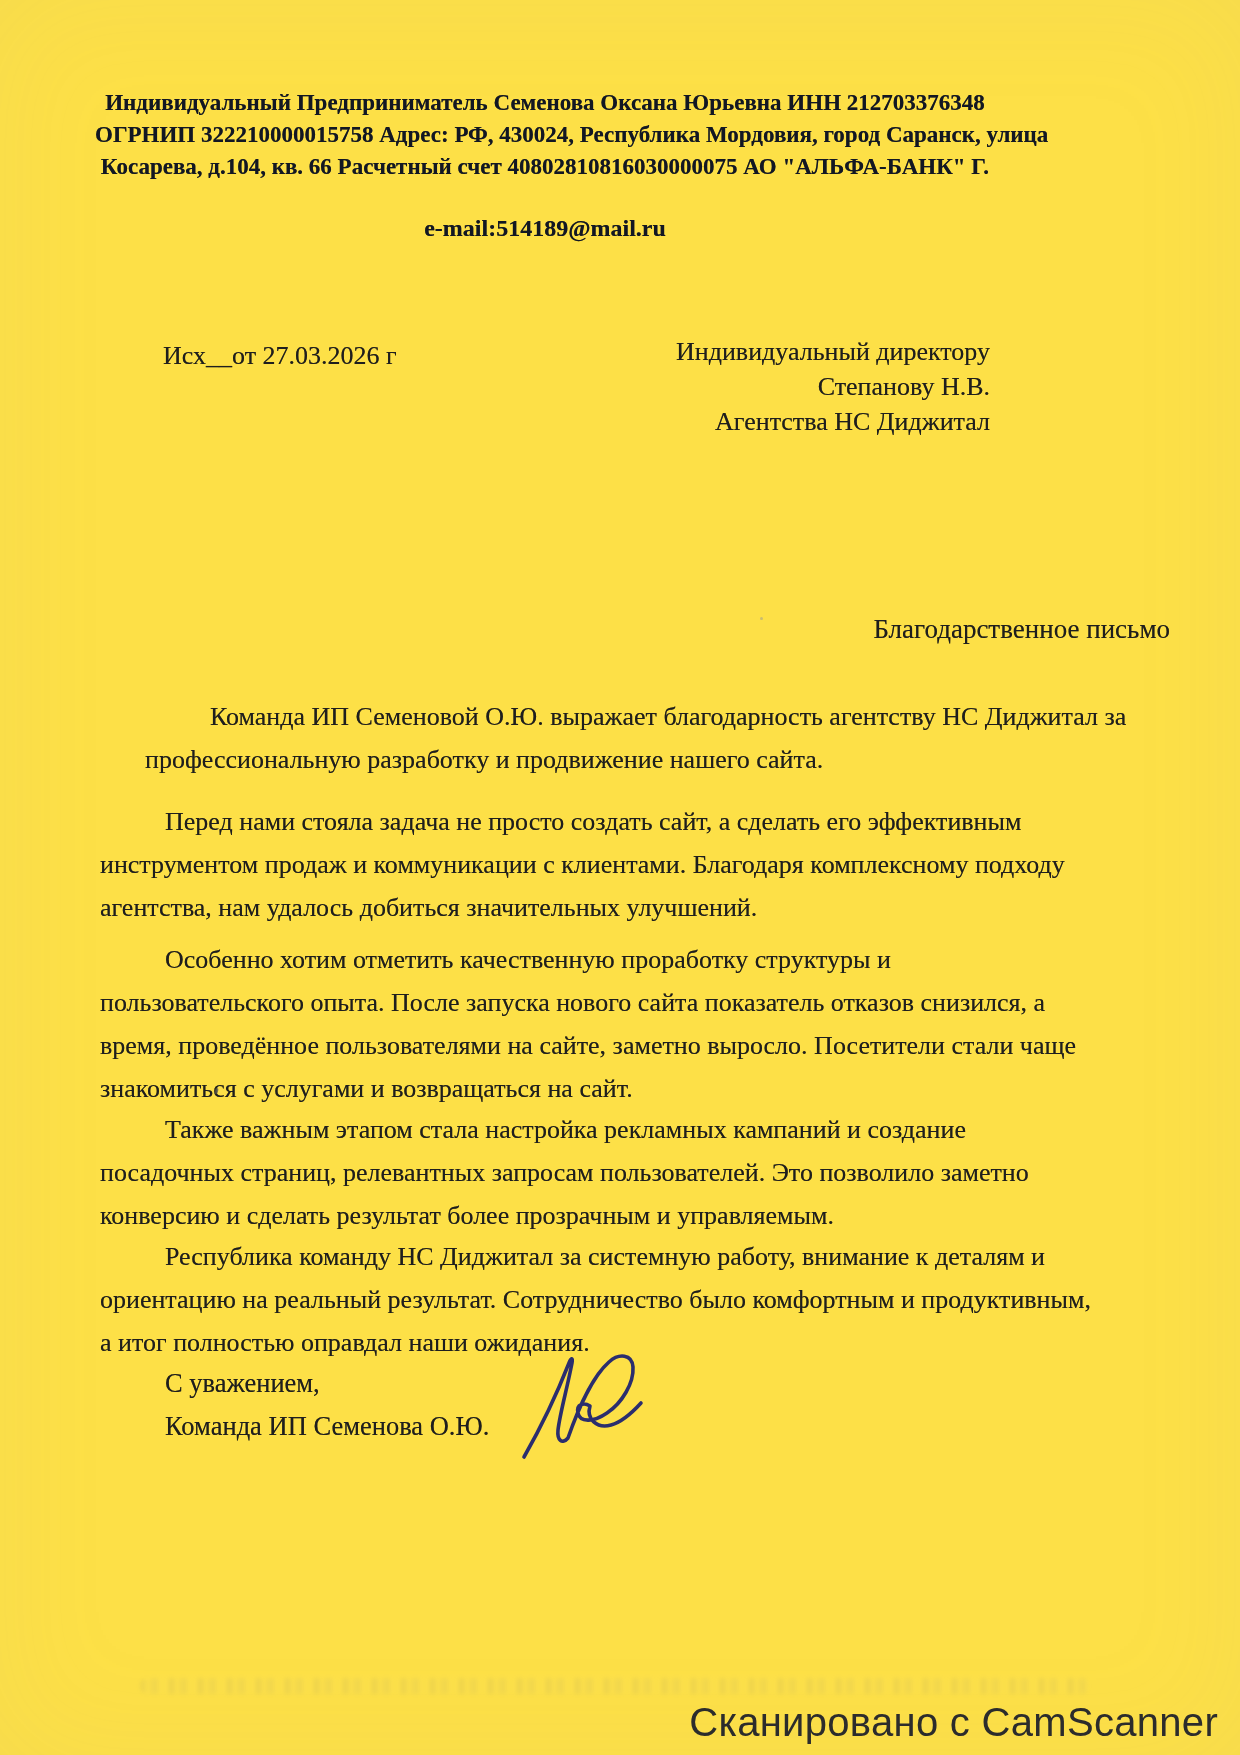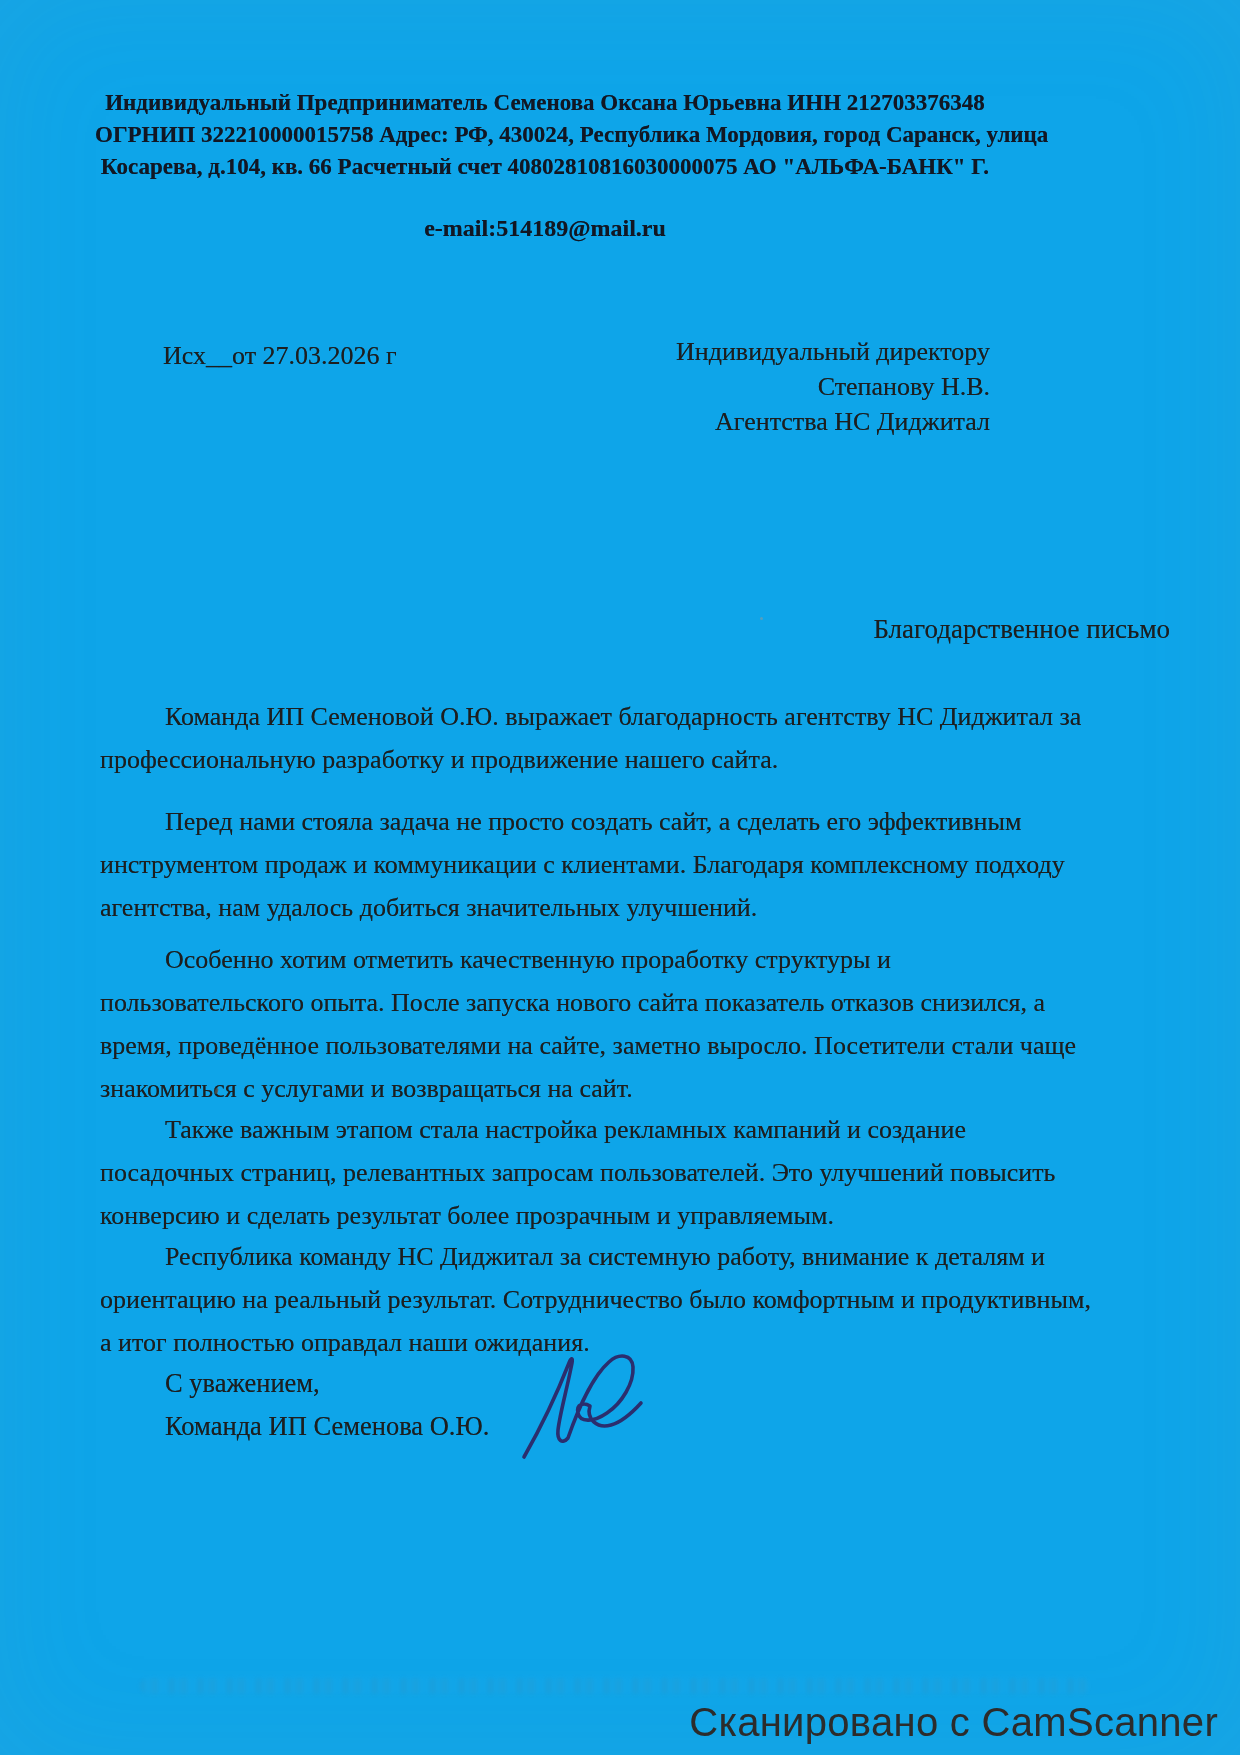--- a/index.html
+++ b/index.html
@@ -3,21 +3,21 @@
 <meta charset="utf-8">
 <style>
   html,body{margin:0;padding:0;}
   body{
     width:1240px;height:1755px;
     background:#f3f3f1;
     font-family:"Liberation Serif","DejaVu Serif",serif;
   }
   .page{
     position:relative;width:1240px;height:1755px;overflow:hidden;
-    background:#0ea5e9;
+    background:#fde047;
     box-shadow:inset 0 0 120px rgba(160,160,150,0.08);
     color:#1e1e1e;
   }
   
   .letterhead{
     position:absolute;top:87px;left:95px;width:900px;
     font-weight:bold;font-size:23px;line-height:32px;
     color:#121723;
     text-shadow:0 0 0.6px rgba(10,15,35,0.6);
   }
@@ -45,21 +45,21 @@
     text-shadow:0 0 0.4px rgba(0,0,0,0.5);
   }
   
   .para{
     position:absolute;left:100px;width:1060px;
     font-size:26px;line-height:43px;
     text-shadow:0 0 0.4px rgba(0,0,0,0.5);
   }
   .para .line{white-space:nowrap;}
   .para .line:first-child{padding-left:65px;}
-  #p1{top:695px;} #p2{top:800px;} #p3{top:938px;} #p4{top:1108px;} #p5{top:1235px;}
+  #p1{top:695px;margin-left:45px;} #p2{top:800px;} #p3{top:938px;} #p4{top:1108px;} #p5{top:1235px;}
   
   .closing{
     position:absolute;top:1362px;left:165px;
     font-size:26.5px;line-height:43px;white-space:nowrap;
     text-shadow:0 0 0.4px rgba(0,0,0,0.5);
   }
   .signature{position:absolute;top:1345px;left:515px;width:140px;height:120px;}
   
   .noise-band{
     position:absolute;top:1678px;left:140px;width:950px;height:16px;
@@ -114,21 +114,21 @@
 
   <div class="para" id="p3">
     <div class="line">Особенно хотим отметить качественную проработку структуры и</div>
     <div class="line">пользовательского опыта. После запуска нового сайта показатель отказов снизился, а</div>
     <div class="line">время, проведённое пользователями на сайте, заметно выросло. Посетители стали чаще</div>
     <div class="line">знакомиться с услугами и возвращаться на сайт.</div>
   </div>
 
   <div class="para" id="p4">
     <div class="line">Также важным этапом стала настройка рекламных кампаний и создание</div>
-    <div class="line">посадочных страниц, релевантных запросам пользователей. Это улучшений повысить</div>
+    <div class="line">посадочных страниц, релевантных запросам пользователей. Это позволило заметно</div>
     <div class="line">конверсию и сделать результат более прозрачным и управляемым.</div>
   </div>
 
   <div class="para" id="p5">
     <div class="line">Республика команду НС Диджитал за системную работу, внимание к деталям и</div>
     <div class="line">ориентацию на реальный результат. Сотрудничество было комфортным и продуктивным,</div>
     <div class="line">а итог полностью оправдал наши ожидания.</div>
   </div>
 
   <div class="closing">

